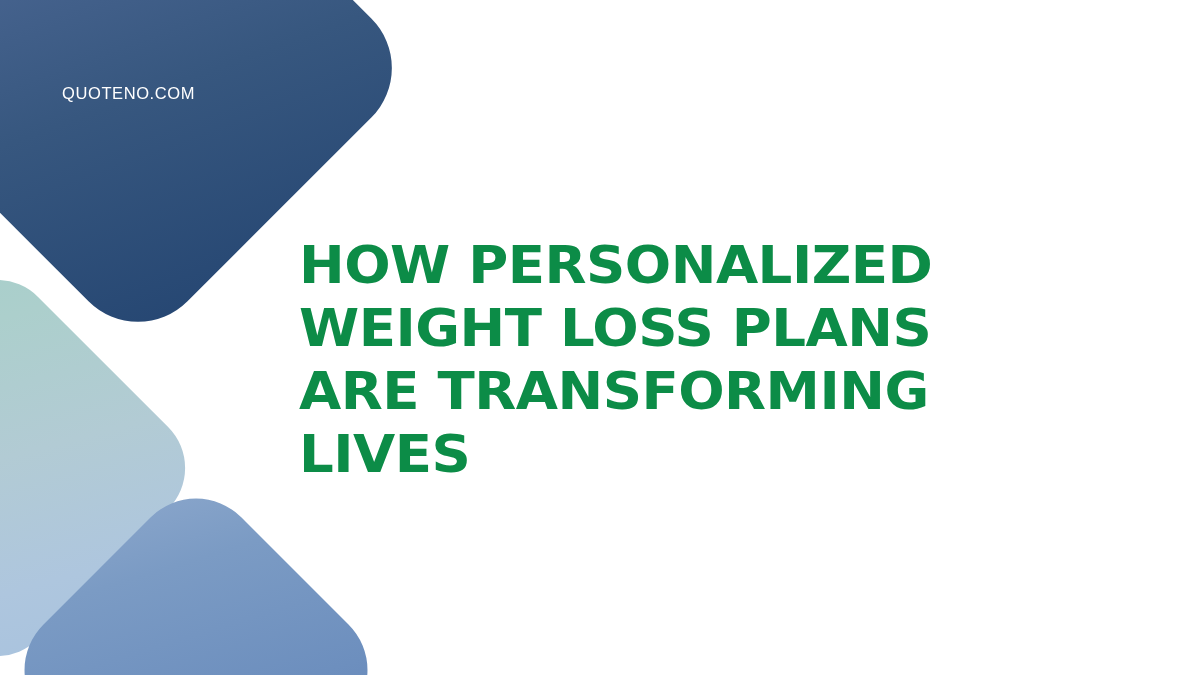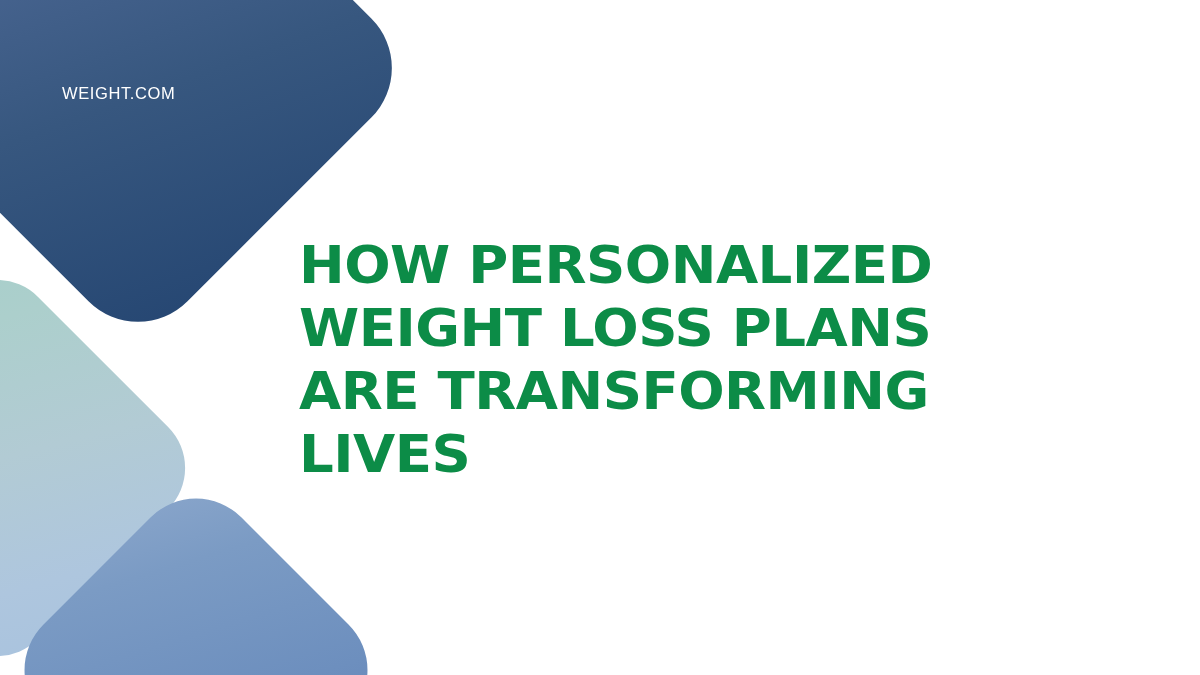--- a/index.html
+++ b/index.html
@@ -100,21 +100,21 @@
 <body>
 
 <div id="canvas">
 
   <div class="shapes">
     <div class="shape-navy"></div>
     <div class="shape-teal"></div>
     <div class="shape-blue"></div>
   </div>
 
-  <div class="brand">WEIGHT.COM</div>
+  <div class="brand">QUOTENO.COM</div>
 
   <h1 class="headline">
     <span class="line">HOW PERSONALIZED</span>
     <span class="line">WEIGHT LOSS PLANS</span>
     <span class="line">ARE TRANSFORMING</span>
     <span class="line">LIVES</span>
   </h1>
 
 </div>
 

